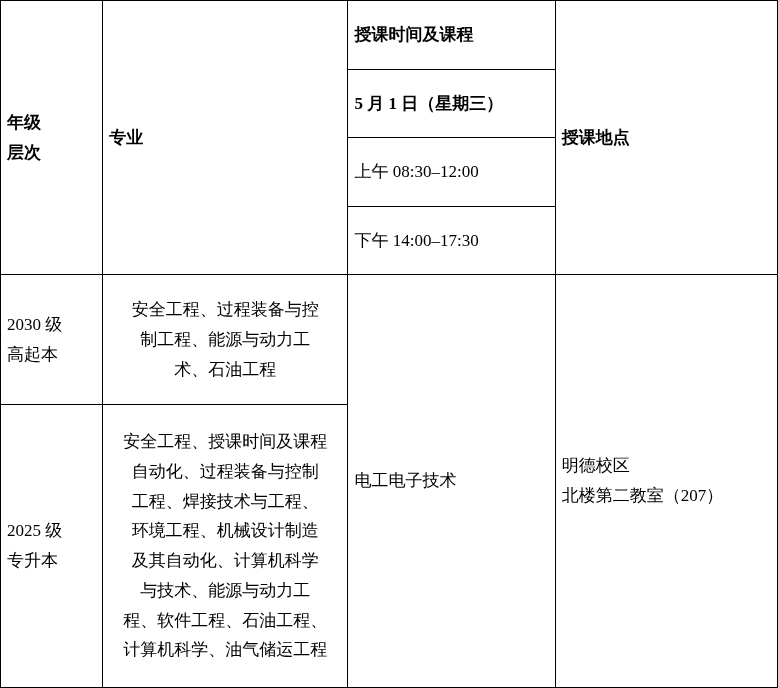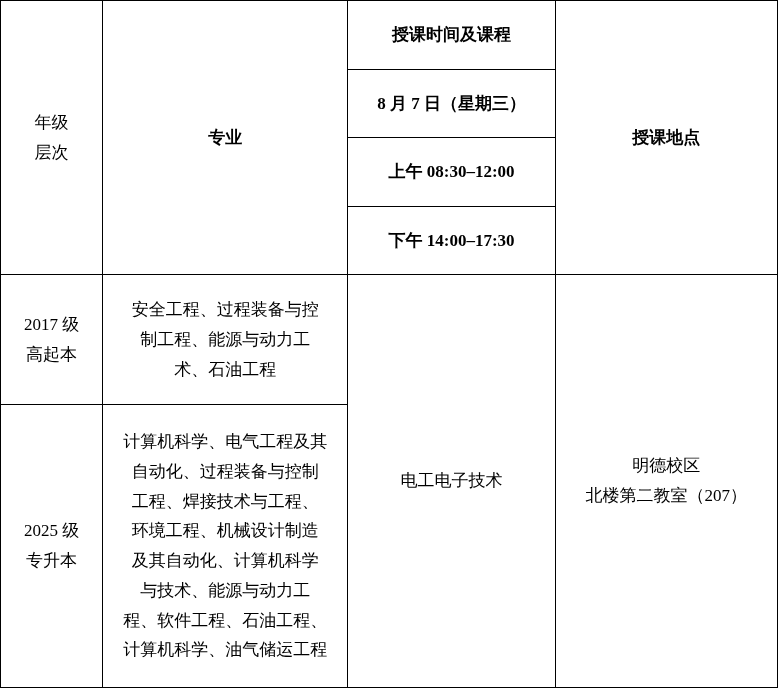--- a/index.html
+++ b/index.html
@@ -22,31 +22,30 @@
   }
   table.schedule {
     border-collapse: collapse;
     width: 778px;
     height: 688px;
     table-layout: fixed;
   }
   table.schedule td {
     border: 1px solid #000000;
     padding: 18px 6px;
-    text-align: center;
     vertical-align: middle;
     font-size: 17px;
     line-height: 1.75;
   }
   .col-grade { width: 102px; }
   .col-major { width: 245px; }
   .col-time  { width: 207px; }
   .col-place { width: 222px; }
   .hdr-grade {
-    font-weight: normal;
+    font-weight: bold;
     font-size: 17px;
     line-height: 2.1;
     margin-top: 40px;
   }
   .hdr-major {
     font-weight: bold;
     font-size: 17px;
   }
   .hdr-place {
     font-weight: bold;
@@ -55,21 +54,21 @@
   .time-head {
     font-weight: bold;
     font-size: 16px;
     line-height: 1.6;
   }
   .time-date {
     font-weight: bold;
     font-size: 16px;
   }
   .time-slot {
-    font-weight: bold;
+    font-weight: normal;
     font-size: 16px;
     line-height: 1.95;
     white-space: nowrap;
   }
   .grade-cell {
     font-size: 17px;
     line-height: 2.0;
   }
   .major-cell {
     font-size: 17px;
@@ -105,53 +104,53 @@
       <tr>
         <td rowspan="4" class="hdr-grade">
           <div>年级</div>
           <div>层次</div>
         </td>
         <td rowspan="4" class="hdr-major">专业</td>
         <td class="time-head">授课时间及课程</td>
         <td rowspan="4" class="hdr-place">授课地点</td>
       </tr>
       <tr>
-        <td class="time-date">8 月 7 日（星期三）</td>
+        <td class="time-date">5 月 1 日（星期三）</td>
       </tr>
       <tr>
         <td class="time-slot">上午 08:30–12:00</td>
       </tr>
       <tr>
         <td class="time-slot">下午 14:00–17:30</td>
       </tr>
 
       <tr>
         <td class="grade-cell">
-          <div>2017 级</div>
+          <div>2030 级</div>
           <div>高起本</div>
         </td>
         <td class="major-cell">
           <div>安全工程、过程装备与控</div>
           <div>制工程、能源与动力工</div>
           <div>术、石油工程</div>
         </td>
         <td rowspan="2" class="course-cell">电工电子技术</td>
         <td rowspan="2" class="place-cell">
           <div>明德校区</div>
           <div class="nowrap">北楼第二教室（207）</div>
         </td>
       </tr>
 
       <tr>
         <td class="grade-cell">
           <div>2025 级</div>
           <div>专升本</div>
         </td>
         <td class="major-cell">
-          <div>计算机科学、电气工程及其</div>
+          <div>安全工程、授课时间及课程</div>
           <div>自动化、过程装备与控制</div>
           <div>工程、焊接技术与工程、</div>
           <div>环境工程、机械设计制造</div>
           <div>及其自动化、计算机科学</div>
           <div>与技术、能源与动力工</div>
           <div>程、软件工程、石油工程、</div>
           <div>计算机科学、油气储运工程</div>
         </td>
       </tr>
     </tbody>

